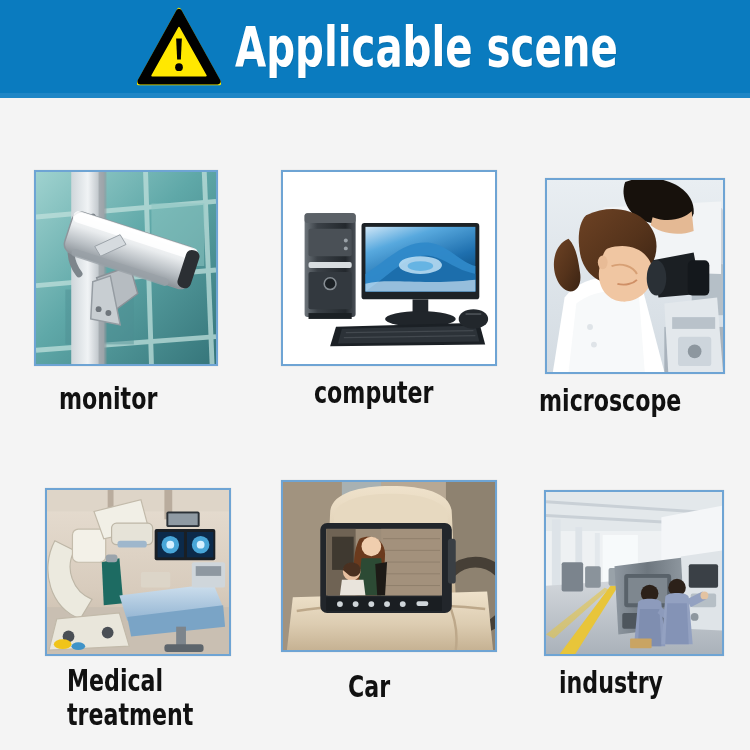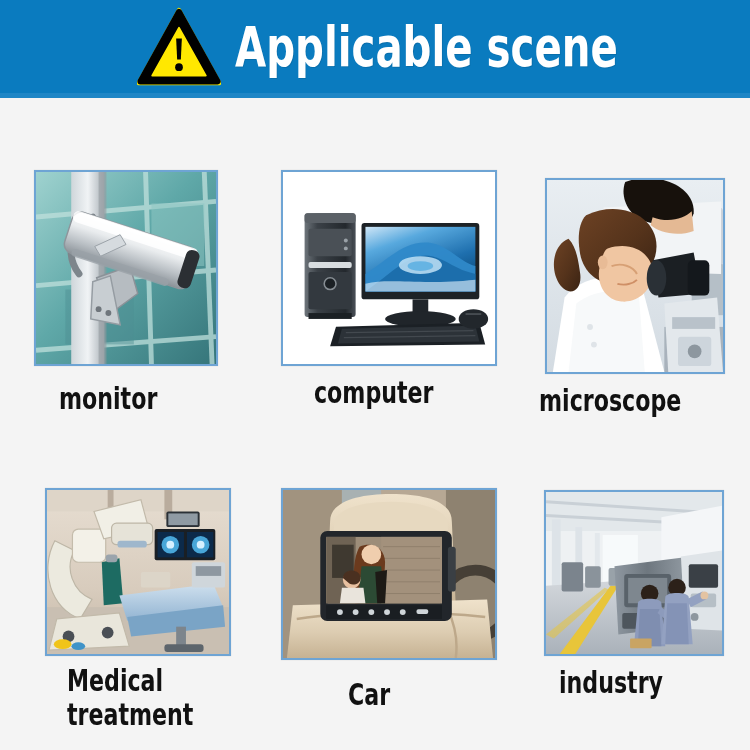--- a/index.html
+++ b/index.html
@@ -108,21 +108,21 @@
 
   .cell-microscope  { left: 545px; top: 80px;  }
   .cell-microscope .photo-frame  { width: 180px; height: 196px; }
   .cell-microscope .caption      { left: -6px;  top: 206px; }
 
   
   .cell-medical     { left: 45px;  top: 390px; text-decoration: underline; }
   .cell-medical .photo-frame     { width: 186px; height: 168px; }
   .cell-medical .caption         { left: 22px;  top: 176px; }
 
-  .cell-car         { left: 281px; top: 390px; border-radius: 9px; }
+  .cell-car         { left: 281px; top: 382px; border-radius: 9px; }
   .cell-car .photo-frame         { width: 216px; height: 172px; }
   .cell-car .caption             { left: 67px;  top: 190px; }
 
   .cell-industry    { left: 544px; top: 392px; }
   .cell-industry .photo-frame    { width: 180px; height: 166px; }
   .cell-industry .caption        { left: 15px;  top: 176px; }
 </style>
 </head>
 <body>
 

